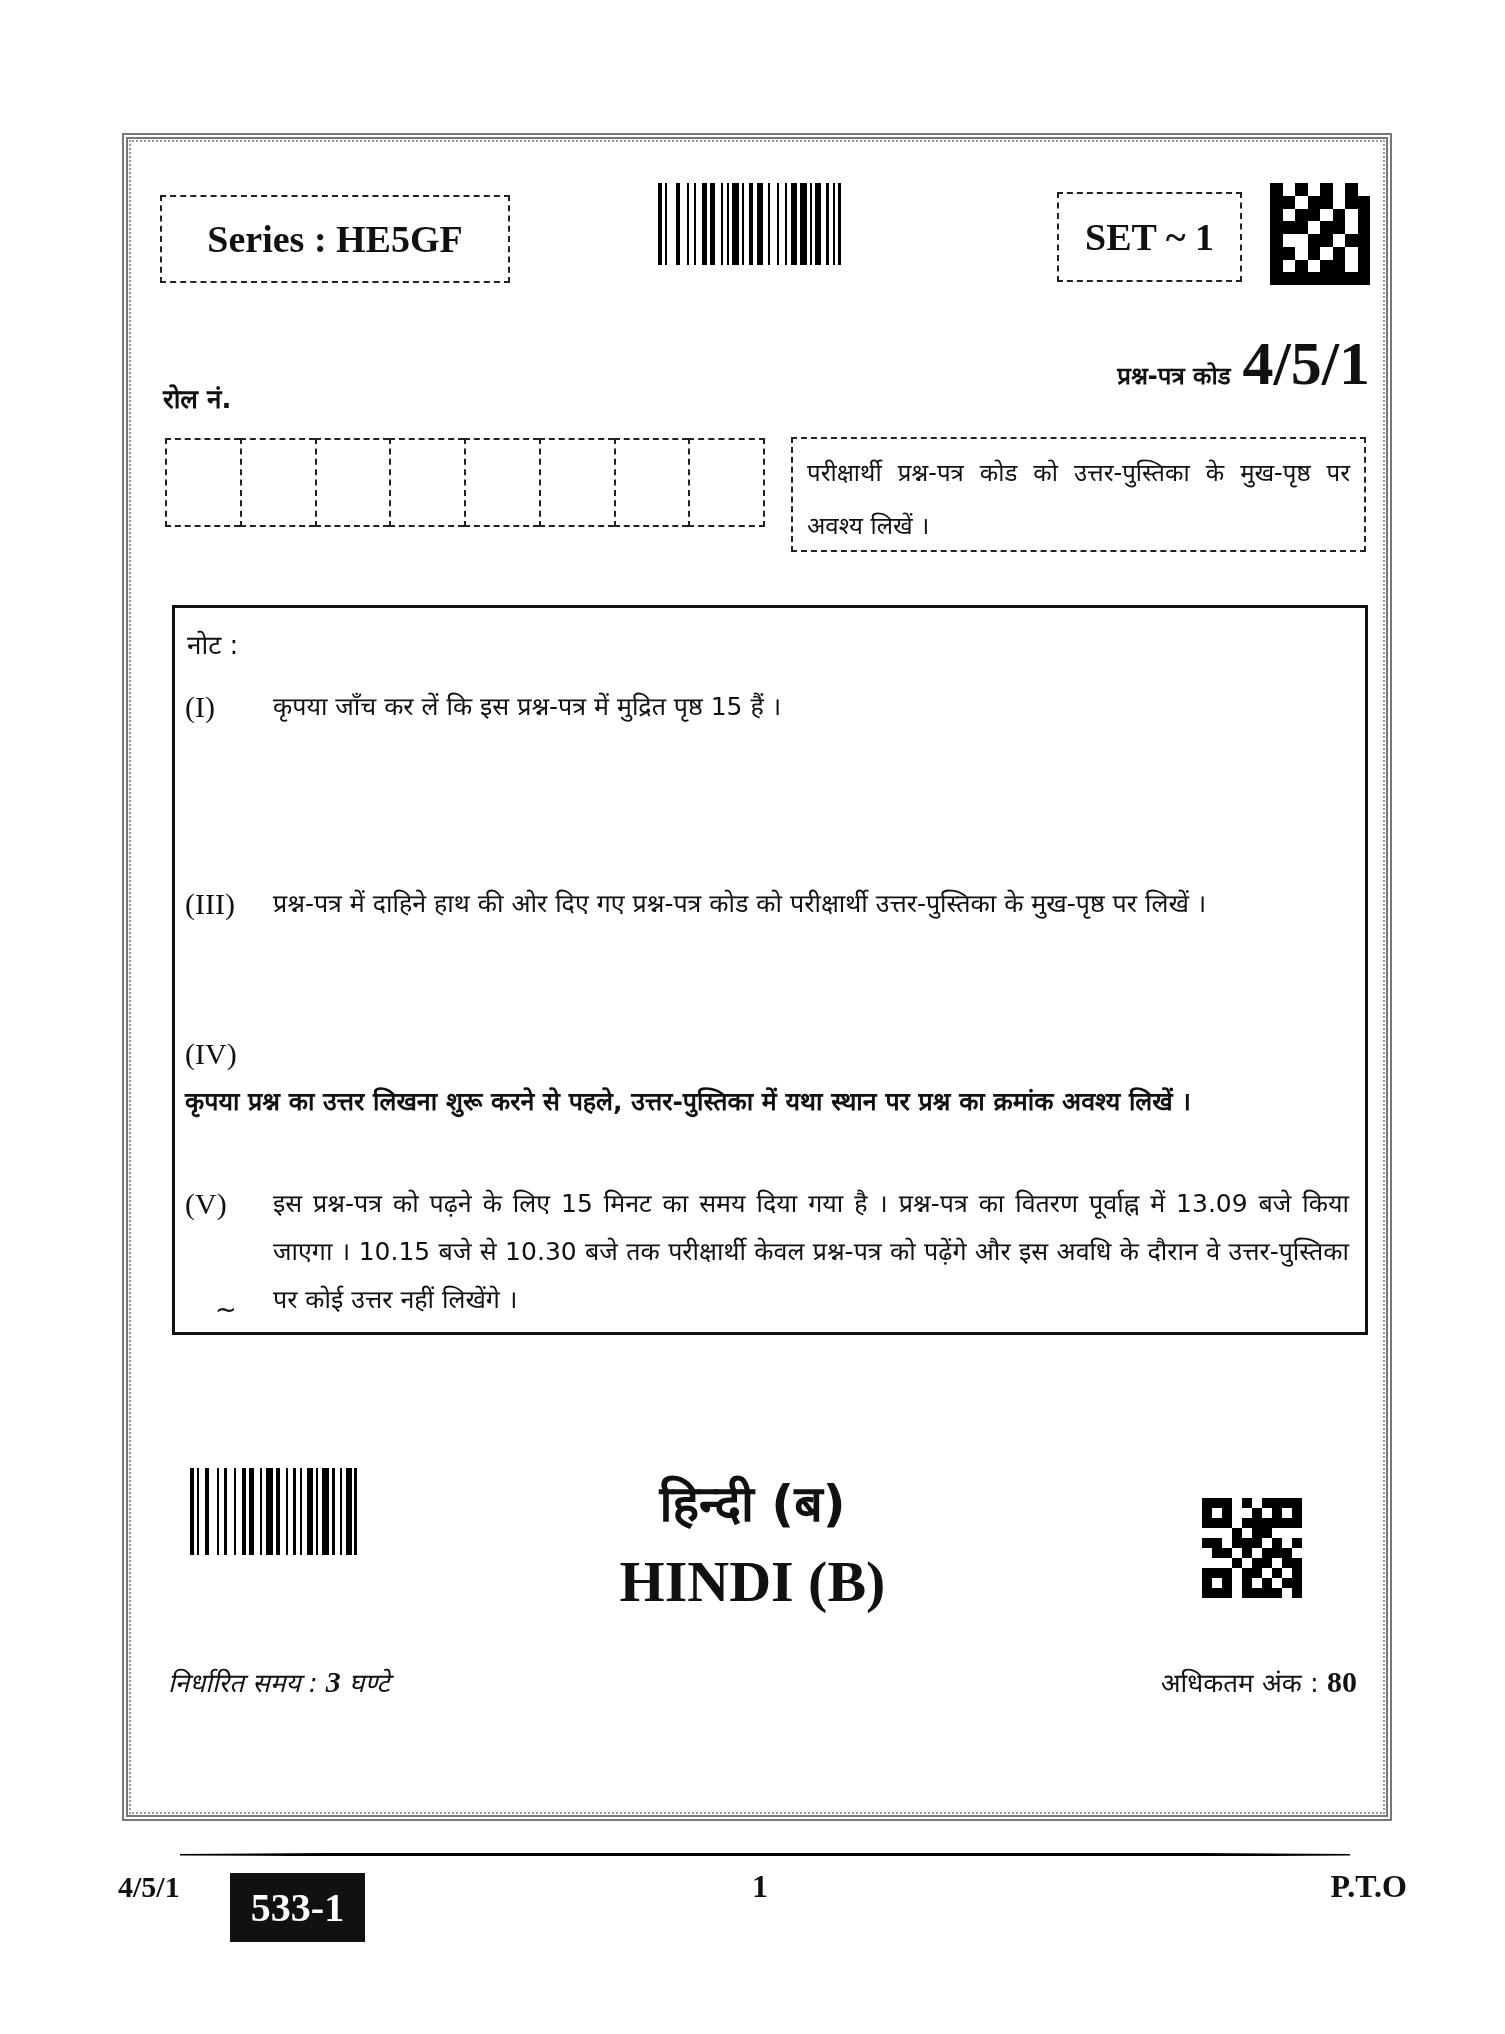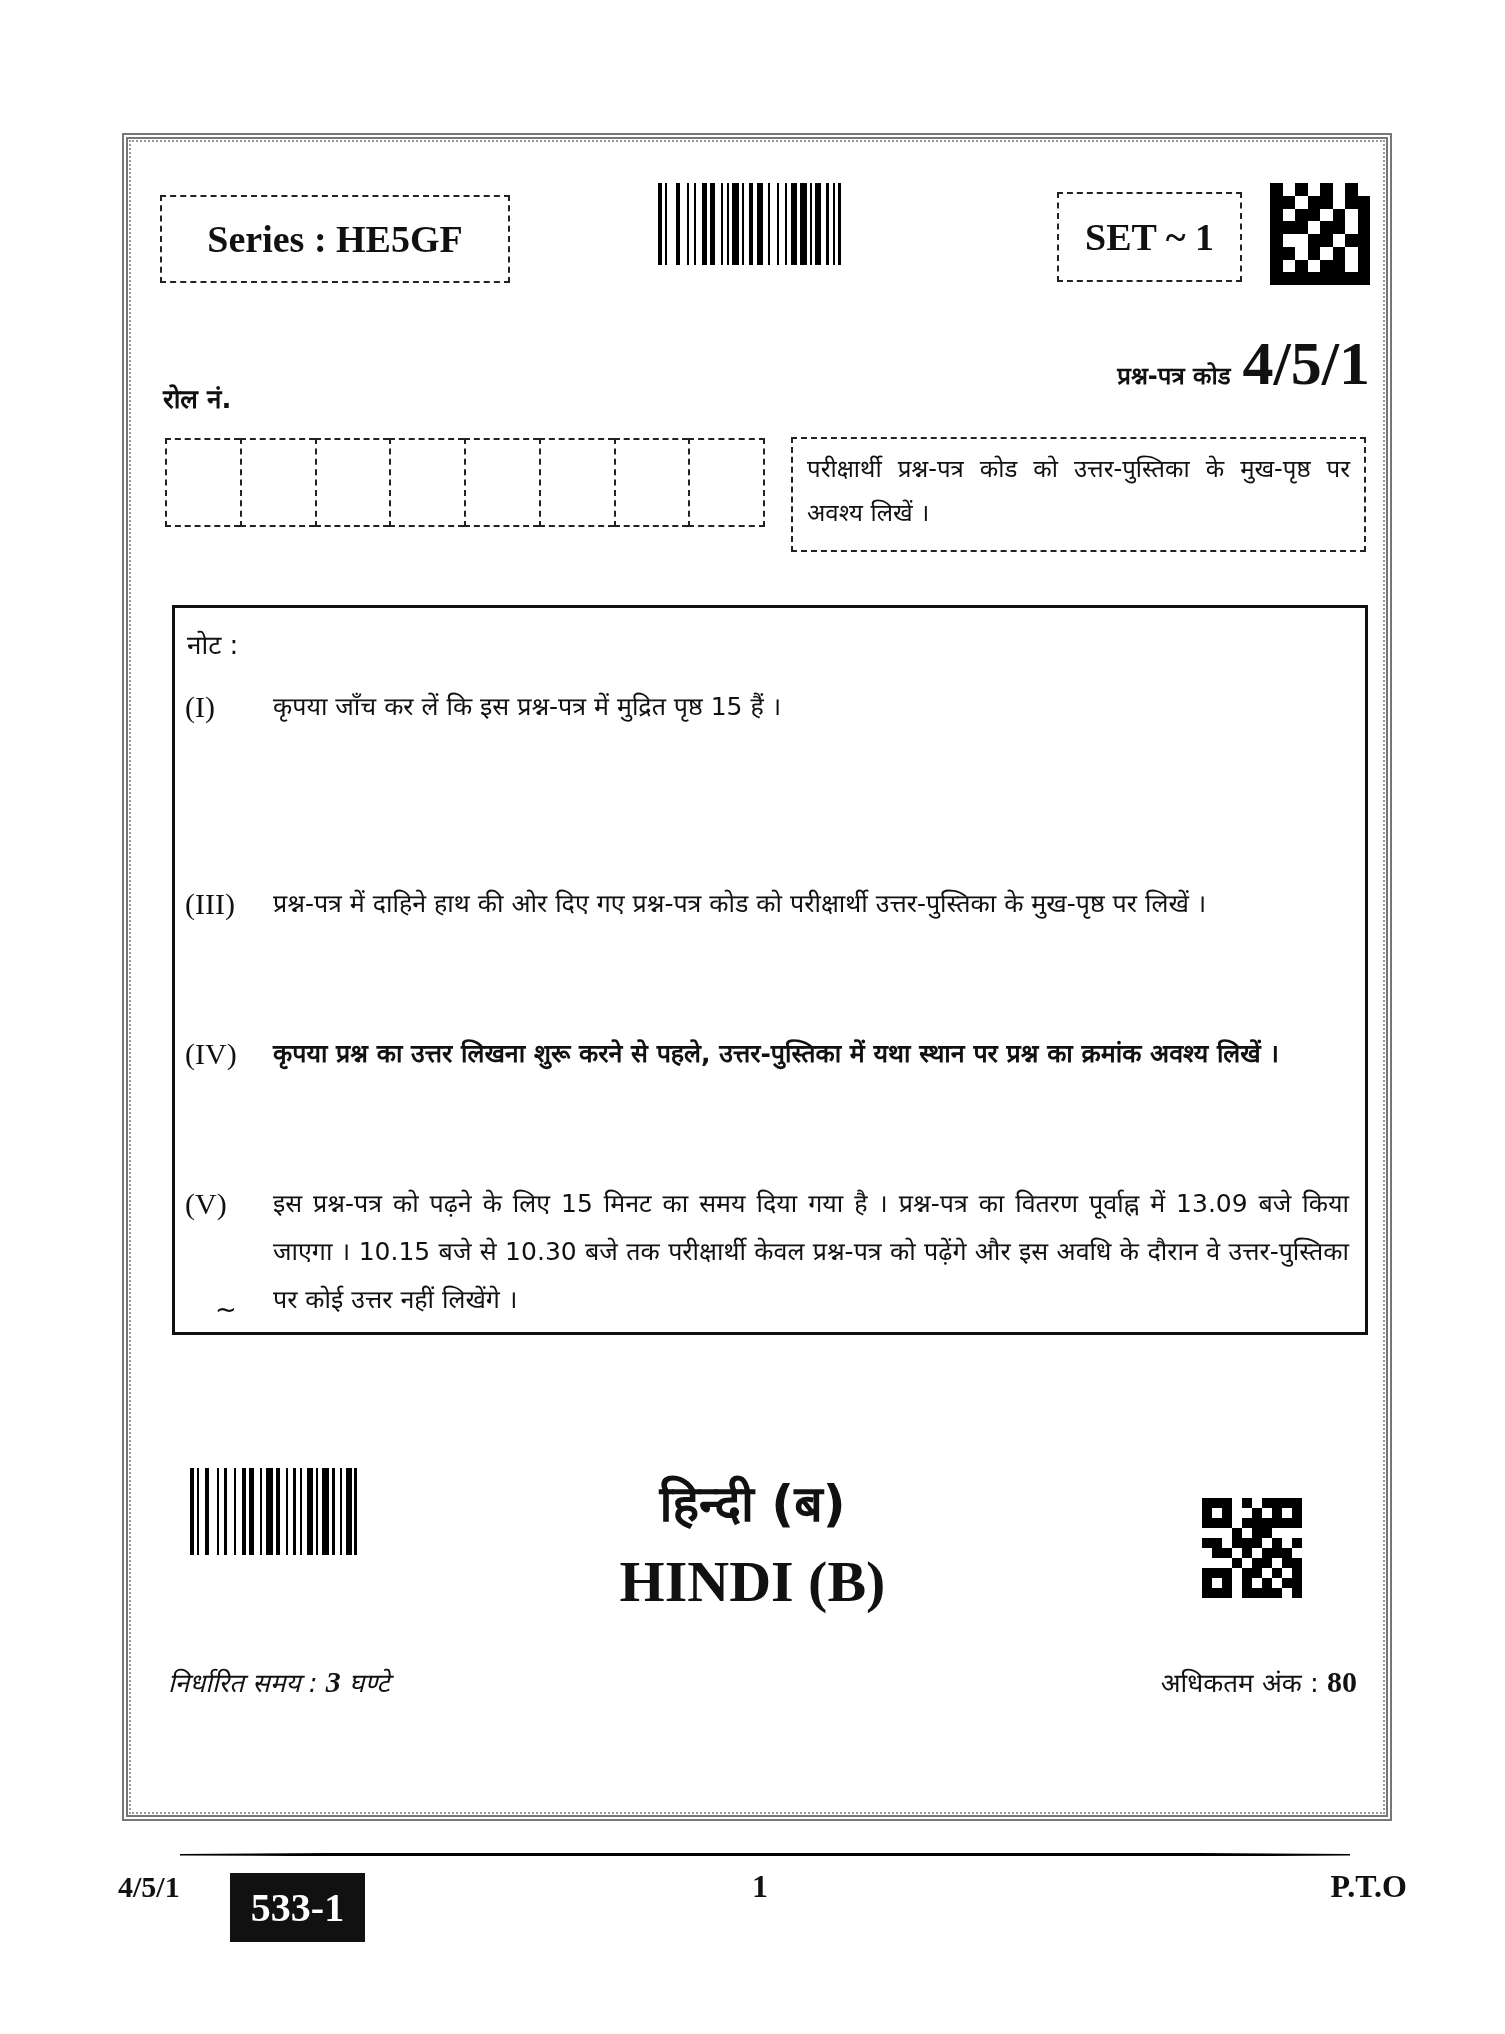--- a/index.html
+++ b/index.html
@@ -23,21 +23,21 @@
         grid-template-columns:repeat(10,1fr); grid-template-rows:repeat(10,1fr); }
   .qr i { display:block; }
   .code-row { right:135px; top:328px; display:flex; align-items:baseline; gap:12px; }
   .code-label { font-family:"DejaVu Sans", sans-serif; font-weight:bold; font-size:24px; }
   .code-value { font-weight:bold; font-size:62px; }
   .roll-label { left:163px; top:380px; font-family:"DejaVu Sans", sans-serif; font-weight:bold; font-size:26px; }
   .roll-box { left:165px; top:438px; width:600px; height:89px; display:flex; }
   .roll-cell { flex:1; border:2px dashed #222; border-right:none; box-sizing:border-box; }
   .roll-cell:last-child { border-right:2px dashed #222; }
   .instr-box { left:791px; top:437px; width:575px; height:115px; padding:8px 14px; box-sizing:border-box;
-               font-family:"DejaVu Sans", sans-serif; font-size:24px; line-height:44px; text-align:justify; }
+               font-family:"DejaVu Sans", sans-serif; font-size:24px; line-height:53px; text-align:justify; }
   .notes { left:172px; top:605px; width:1196px; height:730px; border:3px solid #111; box-sizing:border-box;
            font-family:"DejaVu Sans", sans-serif; font-size:25px; }
   .notes-title { position:absolute; left:12px; top:18px; font-weight:normal; font-size:26px; }
   .note { position:absolute; left:10px; right:16px; display:flex; line-height:48px; }
   .note .num { width:88px; flex:none; font-family:"Liberation Serif", serif; font-size:30px; }
   .note .txt { flex:1; text-align:justify; }
   .note.bold .txt { font-weight:bold; }
   .tilde { position:absolute; left:40px; bottom:8px; font-size:26px; }
   .hindi-title { left:0; width:1505px; top:1468px; text-align:center; font-family:"DejaVu Sans", sans-serif;
                  font-weight:bold; font-size:50px; padding-left:0; }
@@ -207,21 +207,21 @@
   <div class="notes-title">नोट :</div>
 
   <div class="note" style="top:75px;">
     <span class="num">(I)</span>
     <span class="txt">कृपया जाँच कर लें कि इस प्रश्न-पत्र में मुद्रित पृष्ठ 15 हैं ।</span>
   </div>
   <div class="note" style="top:272px;">
     <span class="num">(III)</span>
     <span class="txt">प्रश्न-पत्र में दाहिने हाथ की ओर दिए गए प्रश्न-पत्र कोड को परीक्षार्थी उत्तर-पुस्तिका के मुख-पृष्ठ पर लिखें ।</span>
   </div>
-  <div class="note bold" style="top:422px;">
+  <div class="note bold" style="top:422px;flex-direction:column;">
     <span class="num">(IV)</span>
     <span class="txt">कृपया प्रश्न का उत्तर लिखना शुरू करने से पहले, उत्तर-पुस्तिका में यथा स्थान पर प्रश्न का क्रमांक अवश्य लिखें ।</span>
   </div>
   <div class="note" style="top:572px;">
     <span class="num">(V)</span>
     <span class="txt">इस प्रश्न-पत्र को पढ़ने के लिए 15 मिनट का समय दिया गया है । प्रश्न-पत्र का वितरण पूर्वाह्न में 13.09 बजे किया जाएगा । 10.15 बजे से 10.30 बजे तक परीक्षार्थी केवल प्रश्न-पत्र को पढ़ेंगे और इस अवधि के दौरान वे उत्तर-पुस्तिका पर कोई उत्तर नहीं लिखेंगे ।</span>
   </div>
   <span class="tilde">~</span>
 </div>
 

